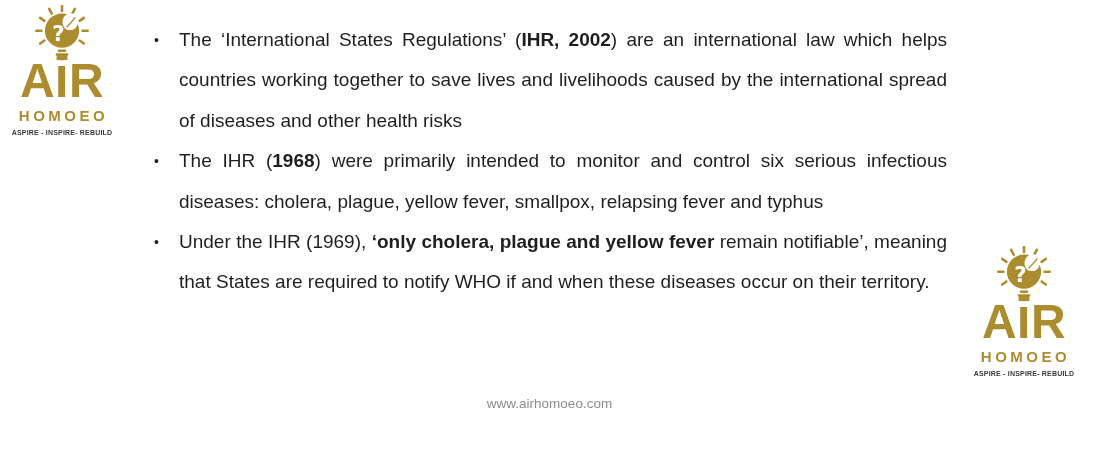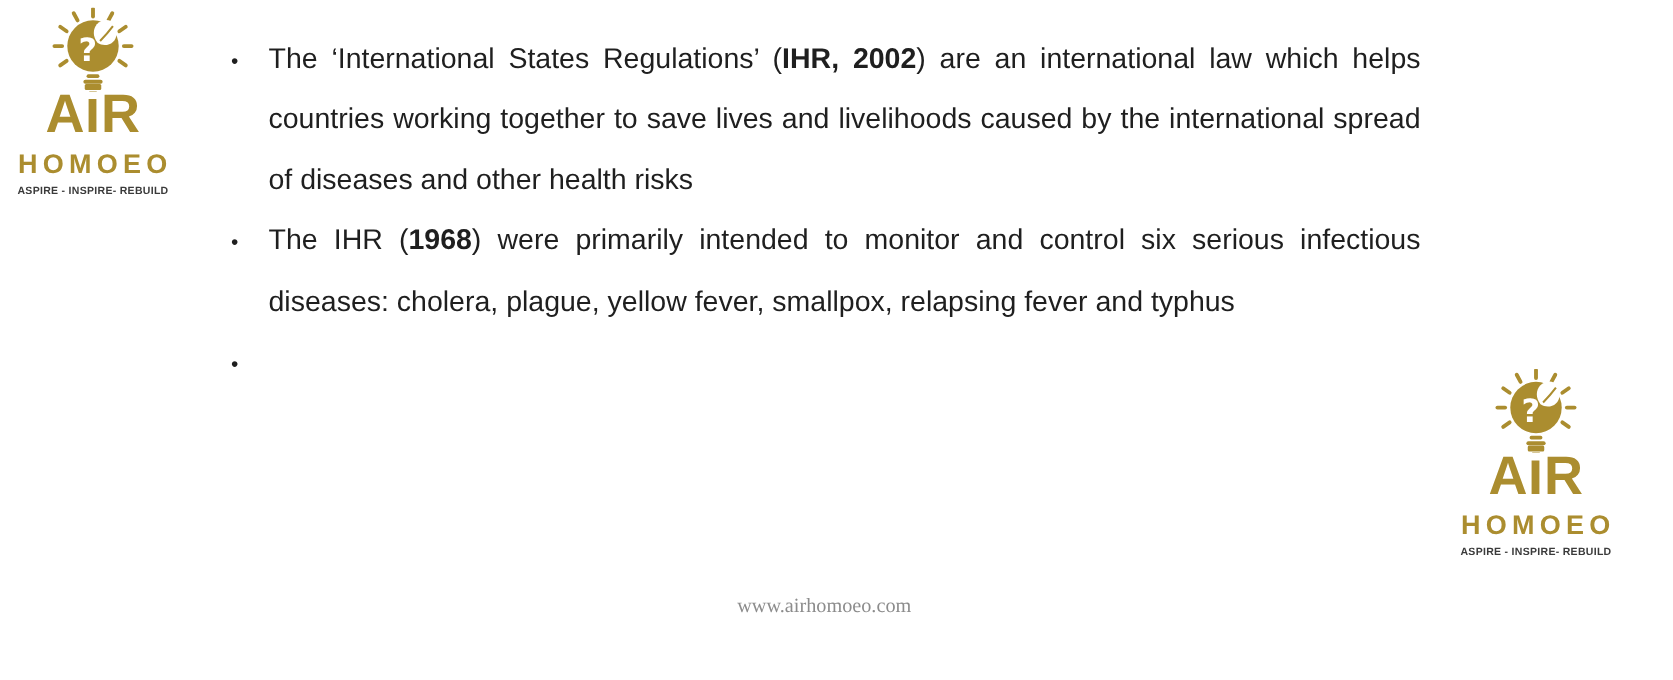--- a/index.html
+++ b/index.html
@@ -19,29 +19,29 @@
 
   
   .logo{position:absolute;width:112px;text-align:center;}
   .logo-tl{left:6px;top:5px;}
   .logo-br{left:968px;top:246px;}
   .logo-icon{width:86px;height:60px;display:block;margin:0 auto;}
   .gold-fill{fill:var(--gold,#AB8D2F);}
   .gold-stroke{stroke:var(--gold,#AB8D2F);}
   .logo-air{
     position:relative;display:inline-block;margin-top:-4px;
-    font-size:36px;font-weight:800;line-height:0.82;
+    font-size:48px;font-weight:800;line-height:0.82;
     color:var(--gold);letter-spacing:0.5px;
   }
   .i-gap{position:absolute;top:0;left:50%;transform:translateX(-50%);
     width:9px;height:5px;background:#ffffff;}
   .i-bar{position:absolute;top:-5px;left:50%;transform:translateX(-50%);
     width:11px;height:3.5px;background:var(--gold);border-radius:1px;}
   .logo-homoeo{
-    margin-top:7px;font-size:18px;font-weight:700;line-height:1;
+    margin-top:7px;font-size:15px;font-weight:700;line-height:1;
     color:var(--gold);letter-spacing:3.5px;padding-left:3px;white-space:nowrap;
   }
   .logo-tagline{
     margin-top:6px;font-size:7px;font-weight:700;line-height:1;
     color:var(--taglineDark);letter-spacing:0.2px;white-space:nowrap;
   }
 
   
   .bullets{
     position:absolute;left:152px;top:20px;width:795px;
@@ -56,21 +56,20 @@
   .bullets .marker{
     position:absolute;left:2px;top:0;
     font-size:14px;line-height:40.4px;color:var(--bodyText);
   }
 
   
   .footer{
     position:absolute;left:152px;top:396px;width:795px;
     text-align:center;font-size:13.5px;line-height:1.2;
     color:var(--footerGray);
-    font-family:Liberation Serif, serif;
   }
 </style>
 </head>
 <body>
 
 <svg width="0" height="0" style="position:absolute" aria-hidden="true">
   <defs>
     <symbol id="bulb-sym" viewBox="0 0 100 70">
       <g class="gold-stroke" stroke-width="3" stroke-linecap="round" fill="none">
         <line x1="50" y1="7" x2="50" y2="1"></line>
@@ -104,21 +103,21 @@
     <span class="i-gap"></span>
     <span class="i-bar"></span>
   </div>
   <div class="logo-homoeo">HOMOEO</div>
   <div class="logo-tagline">ASPIRE - INSPIRE- REBUILD</div>
 </div>
 
 <ul class="bullets" id="bullet-list">
     <li><span class="marker">•</span><span><span>The ‘International States Regulations’ (</span><b>IHR, 2002</b><span>) are an international law which helps countries working together to save lives and livelihoods caused by the international spread of diseases and other health risks</span></span></li>
     <li><span class="marker">•</span><span><span>The IHR (</span><b>1968</b><span>) were primarily intended to monitor and control six serious infectious diseases: cholera, plague, yellow fever, smallpox, relapsing fever and typhus</span></span></li>
-    <li><span class="marker">•</span></li>
+    <li><span class="marker">•</span><span><span>Under the IHR (1969), </span><b>‘only cholera, plague and yellow fever</b><span> remain notifiable’, meaning that States are required to notify WHO if and when these diseases occur on their territory.</span></span></li>
   </ul>
 
 <div class="logo logo-br">
   <svg class="logo-icon">
     <use href="#bulb-sym"></use>
   </svg>
   <div class="logo-air">
     <span>AIR</span>
     <span class="i-gap"></span>
     <span class="i-bar"></span>

